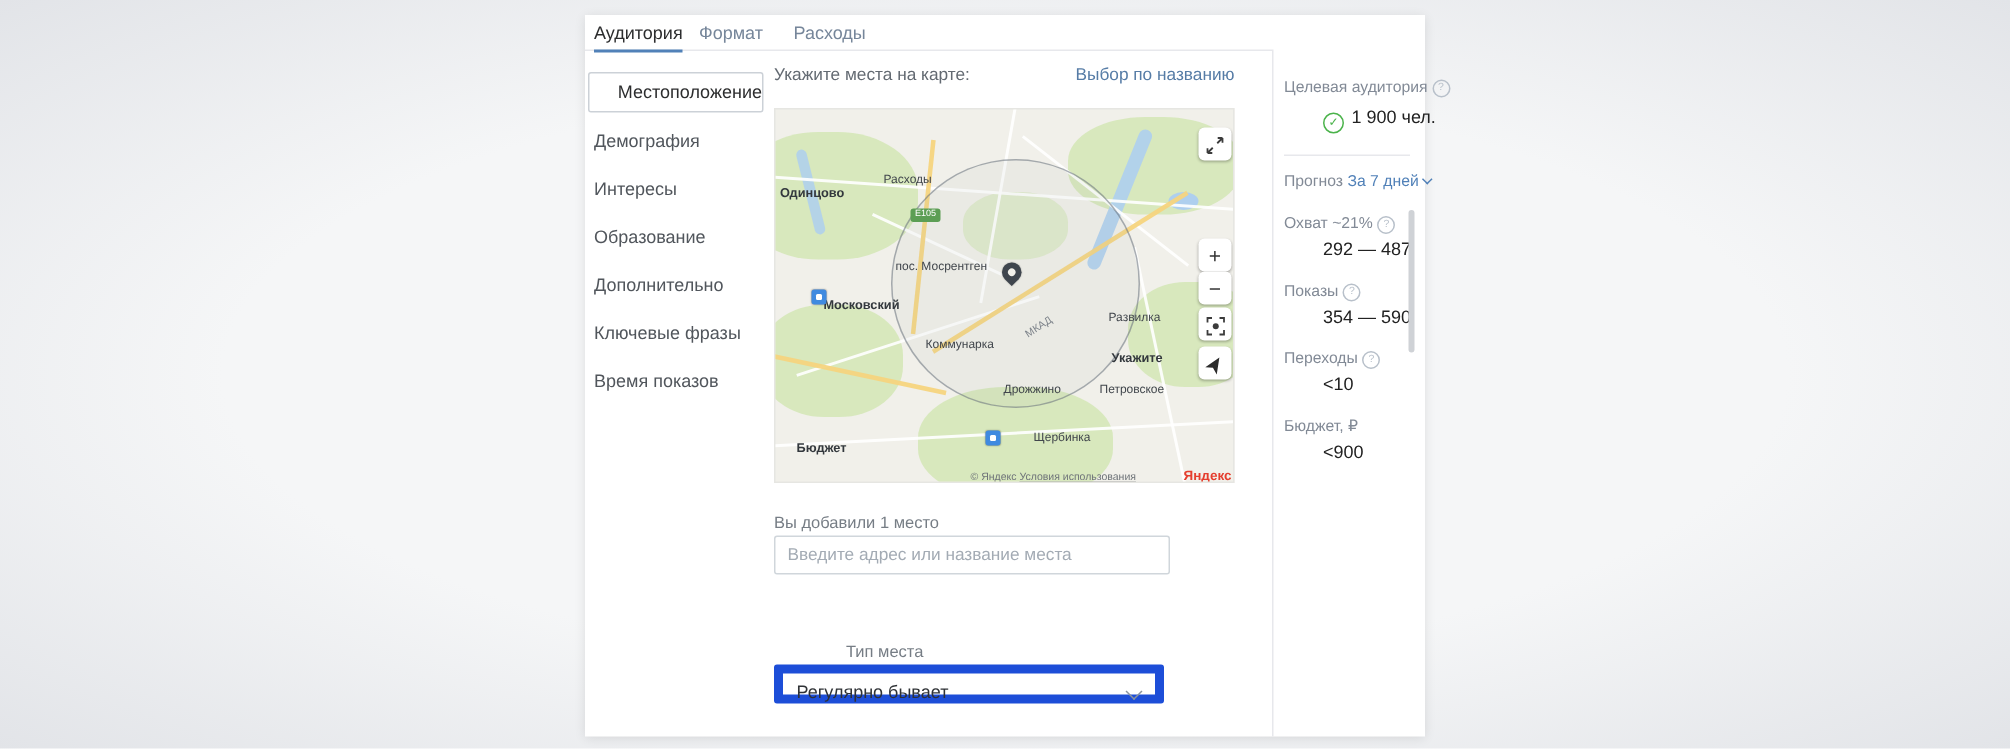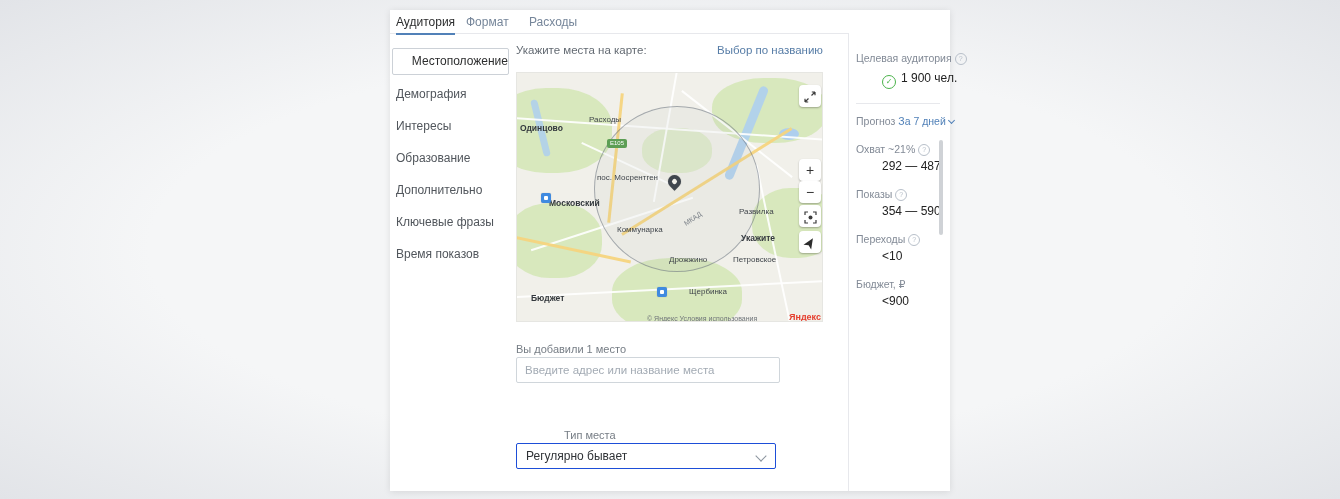--- a/index.html
+++ b/index.html
@@ -72,21 +72,21 @@
   .added-label{position:absolute;left:126px;top:333px;font-size:11px;color:#767d85;}
   .addr-input{position:absolute;left:126px;top:347px;width:264px;height:26px;border:1px solid #d0d6db;
               border-radius:2px;font-size:11.5px;padding:0 8px;color:#333;box-sizing:border-box;outline:none;
               font-family:"Liberation Sans","DejaVu Sans",sans-serif;}
   .addr-input::placeholder{color:#a3abb4;}
   .place-row{position:absolute;left:126px;top:378px;width:296px;height:26px;border:1px solid #e2e5e8;
              border-radius:2px;line-height:24px;padding:0 9px;box-sizing:border-box;cursor:pointer;background:#fff;}
   .place-name{font-size:11.5px;color:#2f3236;}
   .place-count{font-size:10px;color:#9aa2ab;margin-left:7px;}
   .type-label{position:absolute;left:126px;top:419px;font-size:11px;color:#767d85;margin-left:48px;}
-  .type-select{position:absolute;left:126px;top:433px;width:260px;height:26px;border:1px solid #1d4ed8;
+  .type-select{position:absolute;left:126px;top:433px;width:260px;height:26px;border:6px solid #1d4ed8;
                border-radius:2px;line-height:24px;padding:0 9px;font-size:12px;color:#2f3236;
                box-sizing:border-box;cursor:pointer;background:#fff;}
   .chev{position:absolute;right:10px;top:8px;width:7px;height:7px;border-right:1.5px solid #8b949e;
         border-bottom:1.5px solid #8b949e;transform:rotate(45deg);}
   
   .vdivider{position:absolute;left:458px;top:23px;bottom:0;width:1px;background:#e7e8ec;}
   .pan-label{position:absolute;left:466px;font-size:10.5px;color:#828a96;white-space:nowrap;}
   .pan-value{position:absolute;left:492px;font-size:12px;color:#222;white-space:nowrap;}
   .info{display:inline-block;width:10px;height:10px;border:1px solid #b8c0ca;border-radius:50%;
         font-size:7px;line-height:10px;text-align:center;color:#b8c0ca;margin-left:3px;

